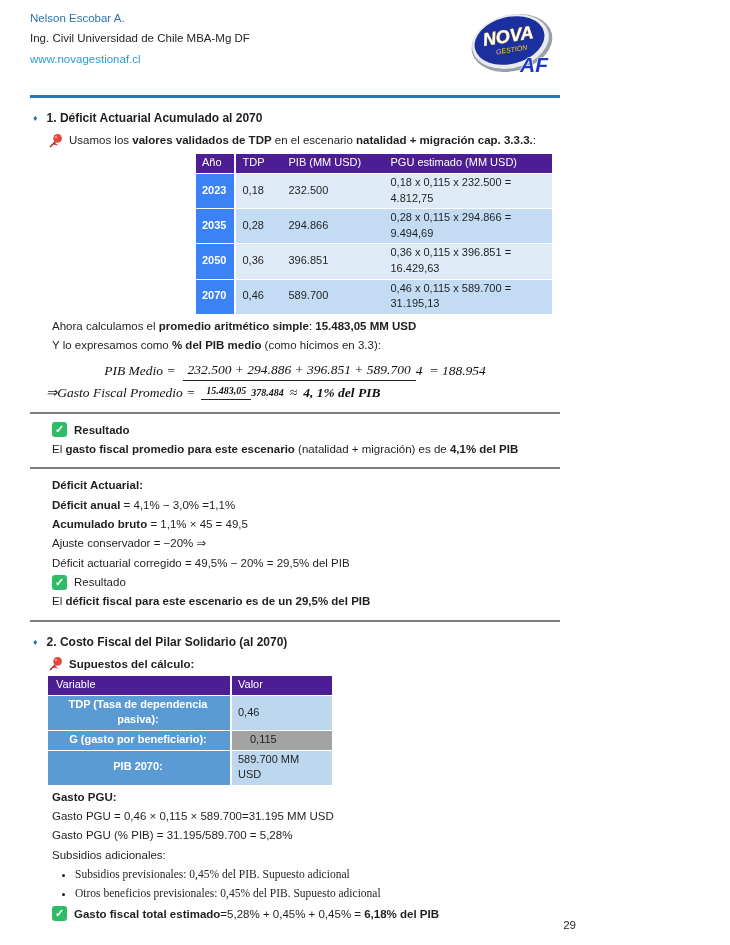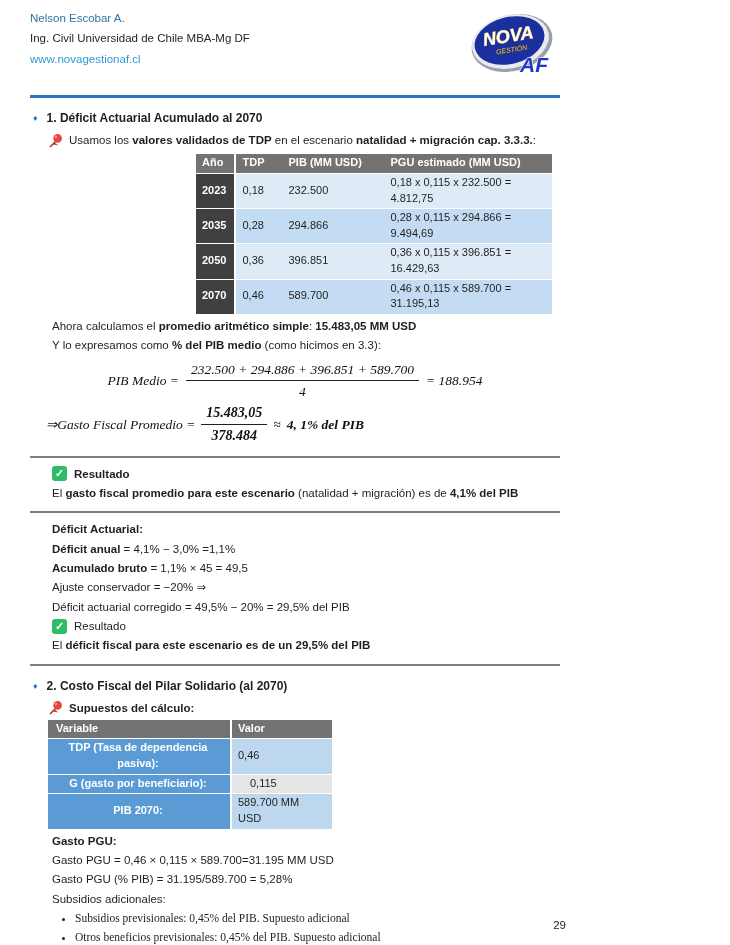--- a/index.html
+++ b/index.html
@@ -23,59 +23,59 @@
   
   .sec-h { display:flex; align-items:baseline; gap:9px; font-weight:bold; font-size:12px; margin:12px 0 0 3px; }
   .diamond { color:#2e75b6; font-size:9px; position:relative; top:-1px; }
   .pin-row { display:flex; align-items:center; gap:6px; margin:5px 0 0 18px; }
   .pin-row svg { flex:0 0 auto; }
   p.line { margin:3px 0 0 22px; }
   .gap { margin-top:14px; }
 
   
   table { border-collapse:separate; border-spacing:0; font-size:11px; }
-  th { background:#737373; color:#fff; text-align:left; font-weight:bold; }
+  th { background:#4c1d95; color:#fff; text-align:left; font-weight:normal; }
   th, td { padding:1px 8px 2px 6px; border-bottom:1px solid #fff; }
   .t1 { margin:6px 0 0 166px; }
-  .t1 .year { background:#404040; color:#fff; font-weight:bold; border-right:2px solid #fff; }
+  .t1 .year { background:#3b82f6; color:#fff; font-weight:bold; border-right:2px solid #fff; }
   .t1 th:first-child { border-right:2px solid #fff; }
   .t1 tr.r-a td:not(.year) { background:#deebf7; }
   .t1 tr.r-b td:not(.year) { background:#c4dcf3; }
   .t1 th:nth-child(1), .t1 td:nth-child(1) { width:40px; }
   .t1 th:nth-child(2), .t1 td:nth-child(2) { width:46px; }
   .t1 th:nth-child(3), .t1 td:nth-child(3) { width:102px; }
   .t1 th:nth-child(4), .t1 td:nth-child(4) { width:168px; }
   .t2 { margin:4px 0 0 18px; }
   .t2 .var { background:#5b9bd5; color:#fff; font-weight:bold; border-right:2px solid #fff; width:184px;text-align:center; }
   .t2 th:first-child { border-right:2px solid #fff; width:184px;padding-left:8px; }
   .t2 td.val { width:100px; }
   .t2 tr.v-a td.val { background:#bdd7ee; }
-  .t2 tr.v-b td.val { background:#e5e5e5;padding-left:18px; }
+  .t2 tr.v-b td.val { background:#a3a3a3;padding-left:18px; }
 
   
   .formula { font-family:"Liberation Serif", serif; font-style:italic; font-size:13.5px; color:#111; }
   .f1 { display:flex; align-items:center; justify-content:center; gap:7px; margin:6px 0 2px 0; }
   .f2 { display:flex; align-items:center; gap:6px; margin:2px 0 0 16px; }
-  .frac { display:inline-flex; flex-direction:column; align-items:center; text-align:center; }
+  .frac { display:inline-flex; flex-direction:row; align-items:center; text-align:center; }
   .frac .num { border-bottom:1.2px solid #222; padding:0 5px 1px 5px; }
   .frac .den { padding-top:1px; }
-  .frac-sm { font-size:14px; font-weight:bold; }
+  .frac-sm { font-size:10px; font-weight:bold; }
   .f-result { font-weight:bold; }
 
   
   .check-row { display:flex; align-items:center; gap:7px; margin:8px 0 0 22px; }
   .check-icon { flex:0 0 auto; width:15px; height:15px; border-radius:3px; background:#2ebd66;
     color:#fff; font-size:11px; line-height:15px; text-align:center; font-weight:bold; }
   .rule-gray { border:none; border-top:2px solid #7f7f7f; margin:10px 0 8px 0; }
 
   
   ul { margin:3px 0 0 0; padding-left:45px;font-family:Liberation Serif, serif; }
   li { margin:3px 0; }
 
-  .page-num { position:absolute; right:24px; bottom:12px; color:#222; }
+  .page-num { position:absolute; right:14px; bottom:12px; color:#222; }
 </style>
 </head>
 <body>
 
 <div class="page">
 
   <div class="hdr">
     <div class="hdr-left">
       <p class="hdr-name">Nelson Escobar A.</p>
       <p class="hdr-sub">Ing. Civil Universidad de Chile MBA-Mg DF</p>

